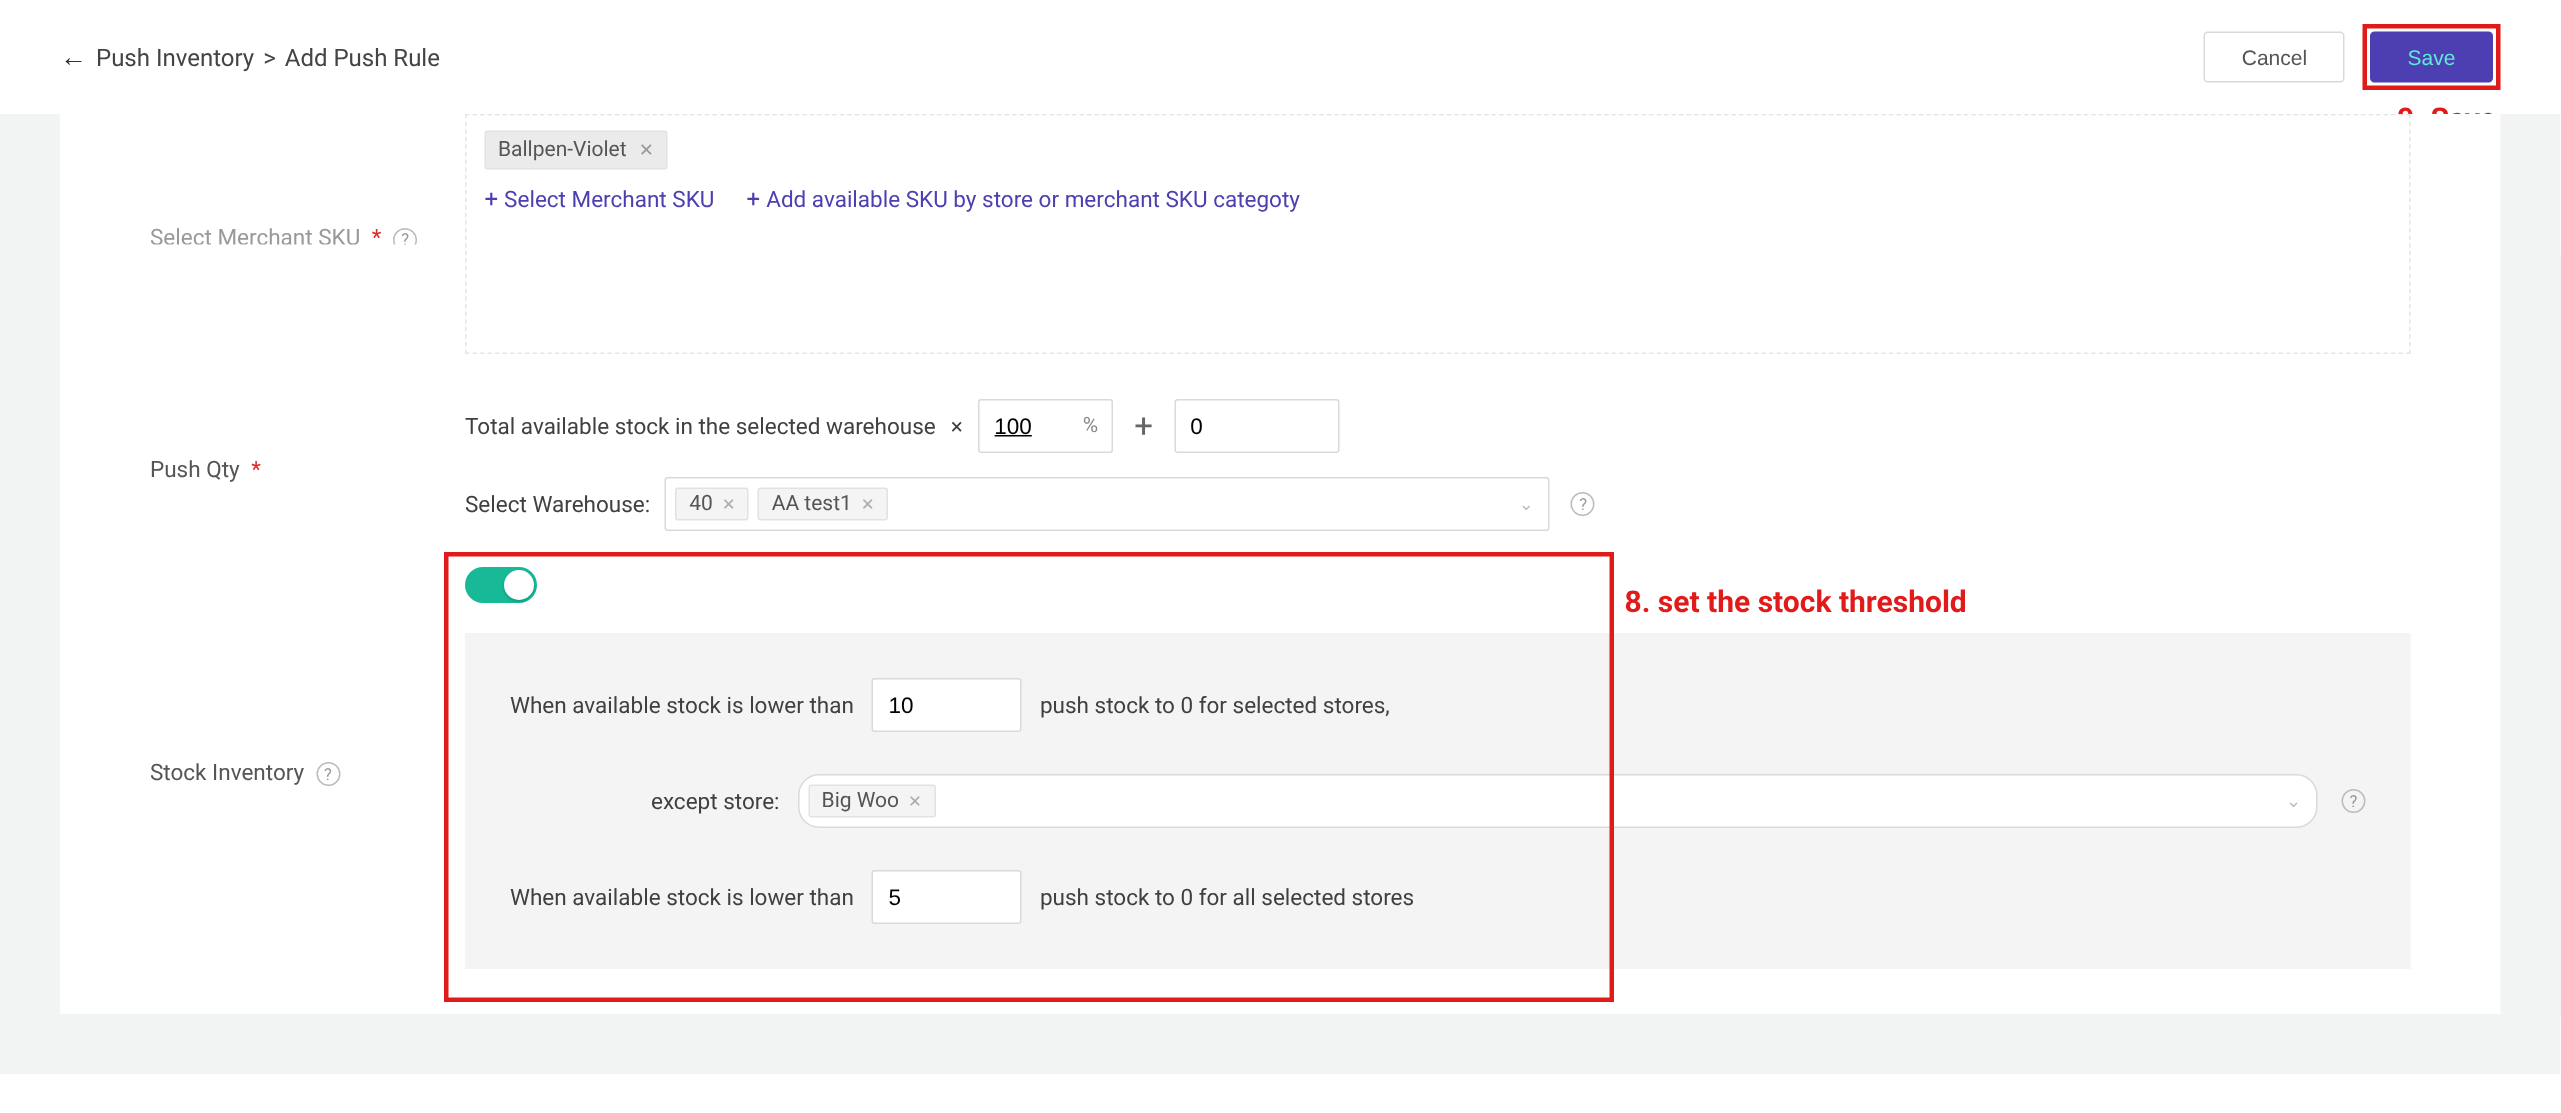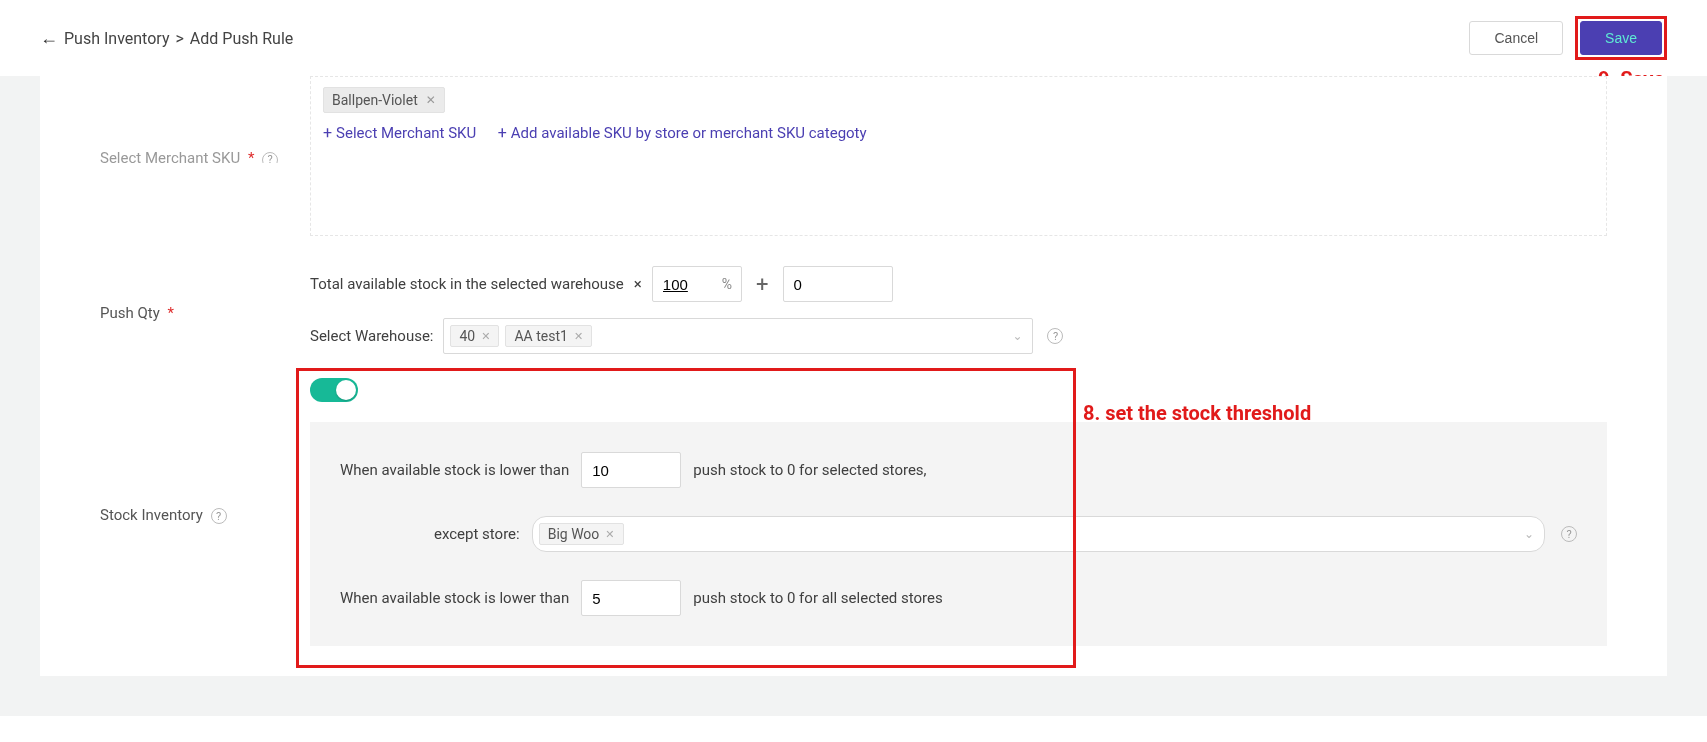--- a/index.html
+++ b/index.html
@@ -229,21 +229,21 @@
     color: #bbb;
     font-size: 12px;
   }
   .red-box {
     position: absolute;
     border: 3px solid #e11a1a;
     pointer-events: none;
   }
   .annot-thr {
     left: 100%;
-    top: 30px;
+    top: 18px;
     margin-left: 10px;
   }
   .ml94 { margin-left: 94px; }
 </style>
 </head>
 <body>
 
 <div class="topbar">
   <div class="breadcrumb">
     <span class="back-arrow">←</span>

